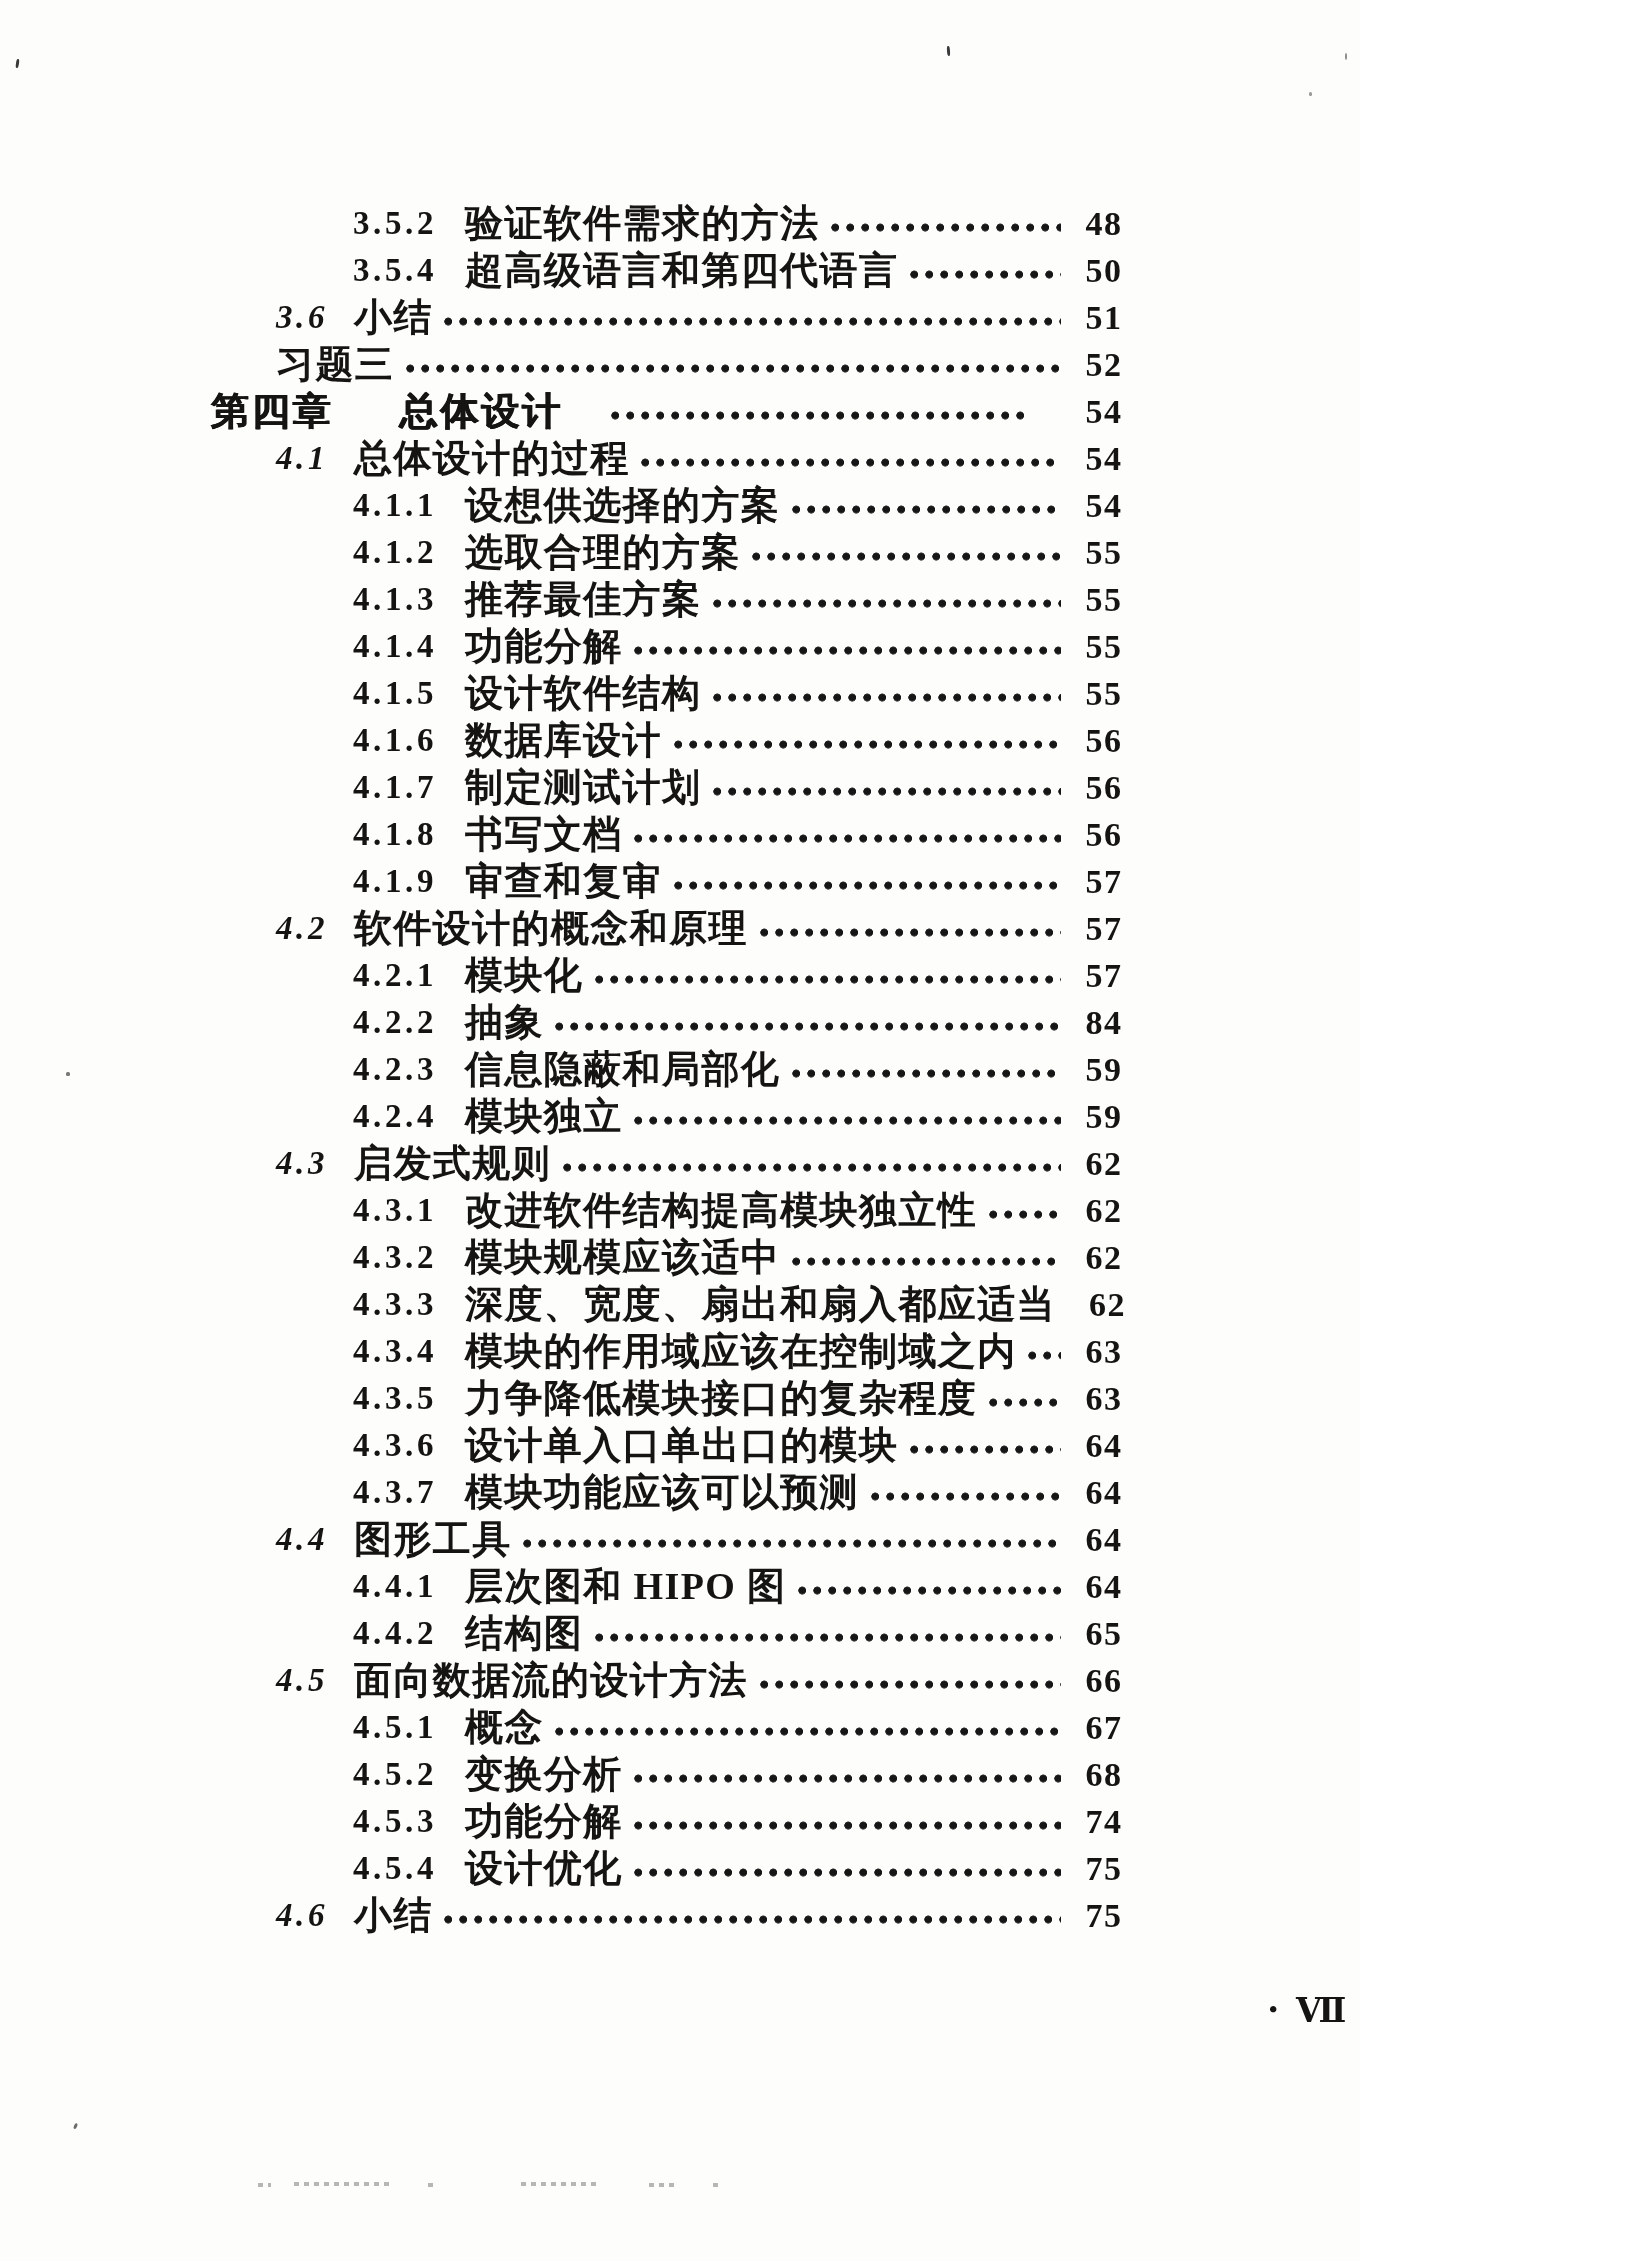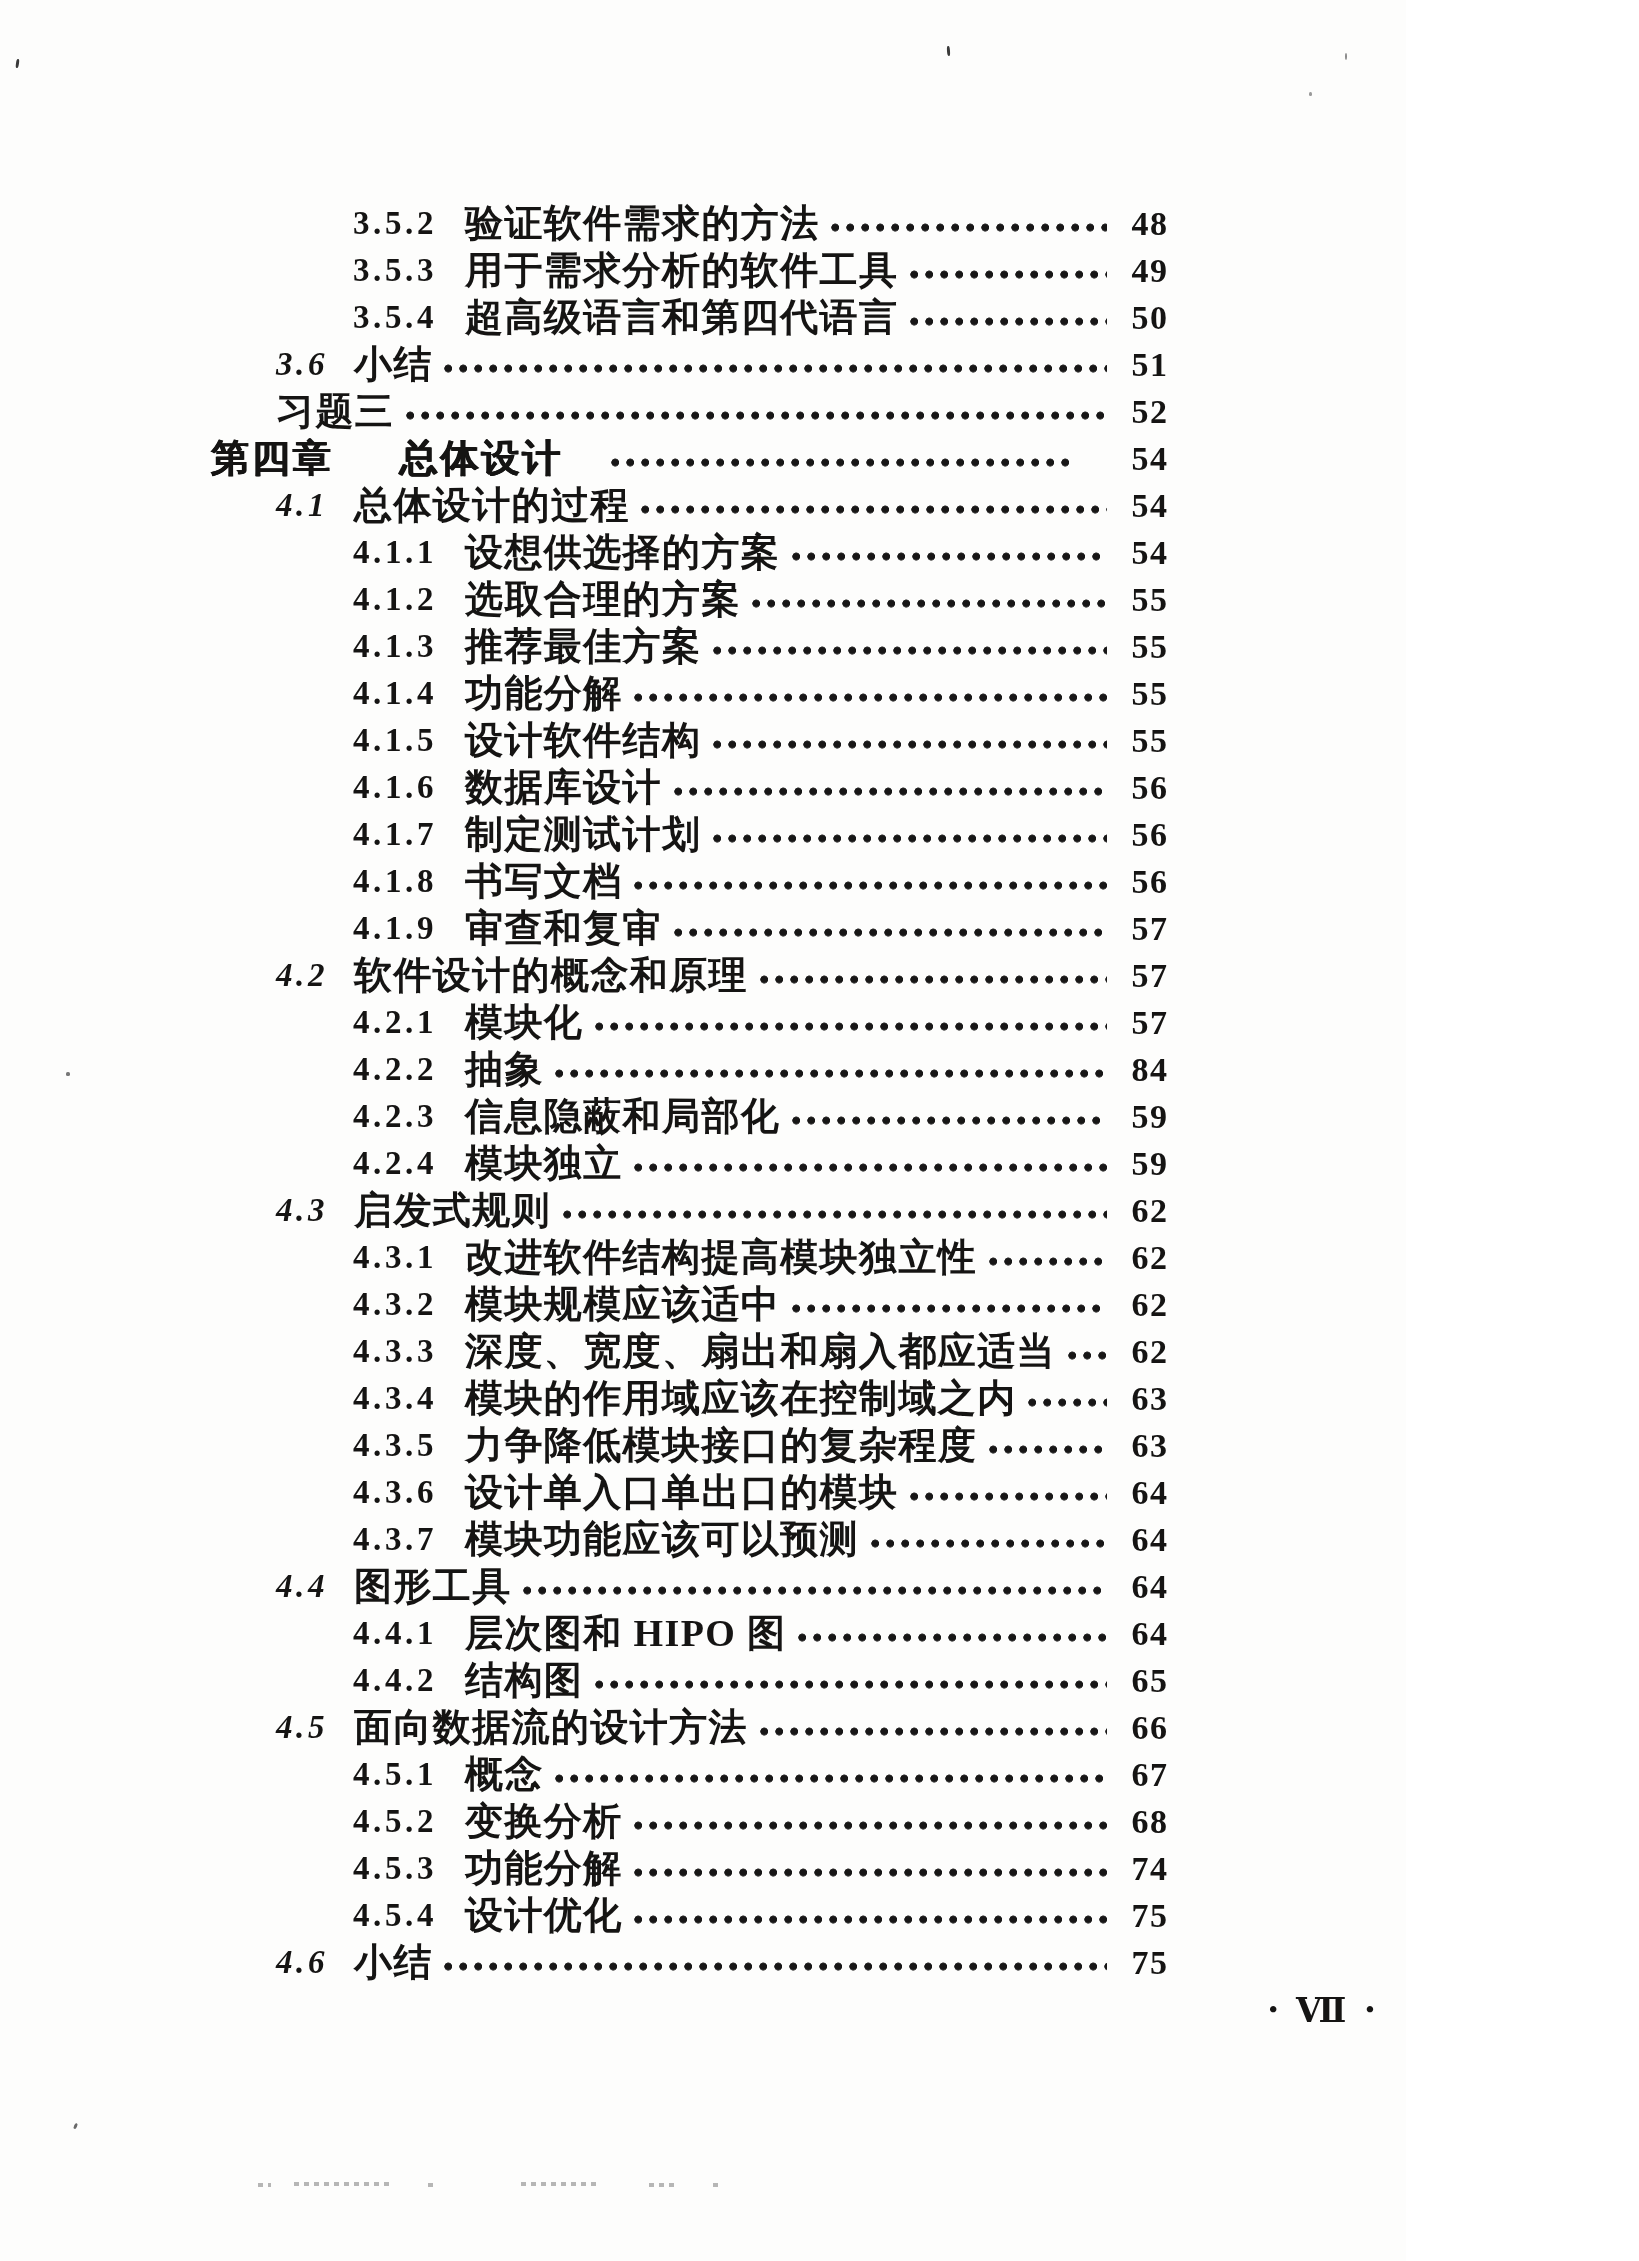--- a/index.html
+++ b/index.html
@@ -8,21 +8,20 @@
     background: #ffffff;
   }
   .page {
     position: relative;
     width: 1360px;
     height: 2261px;
     background: #fdfdfc;
     overflow: hidden;
     font-family: "Liberation Serif", "DejaVu Serif", serif;
     color: #151413;
-    padding-left: 46px;
   }
   .toc {
     position: absolute;
     top: 200px;
     left: 0;
     width: 100%;
   }
   .toc-row {
     display: flex;
     align-items: center;
@@ -112,26 +111,20 @@
 <body>
 
 <div class="page">
 
   <div class="toc">
       <div class="toc-row lvl3">
       <span class="num">3.5.2</span>
       <span class="title">验证软件需求的方法</span>
       <span class="dots"></span>
       <span class="pagenum">48</span>
-    </div>
-      <div class="toc-row lvl3">
-      <span class="num">3.5.3</span>
-      <span class="title">用于需求分析的软件工具</span>
-      <span class="dots"></span>
-      <span class="pagenum">49</span>
     </div>
       <div class="toc-row lvl3">
       <span class="num">3.5.4</span>
       <span class="title">超高级语言和第四代语言</span>
       <span class="dots"></span>
       <span class="pagenum">50</span>
     </div>
       <div class="toc-row lvl2">
       <span class="num">3.6</span>
       <span class="title">小结</span>

